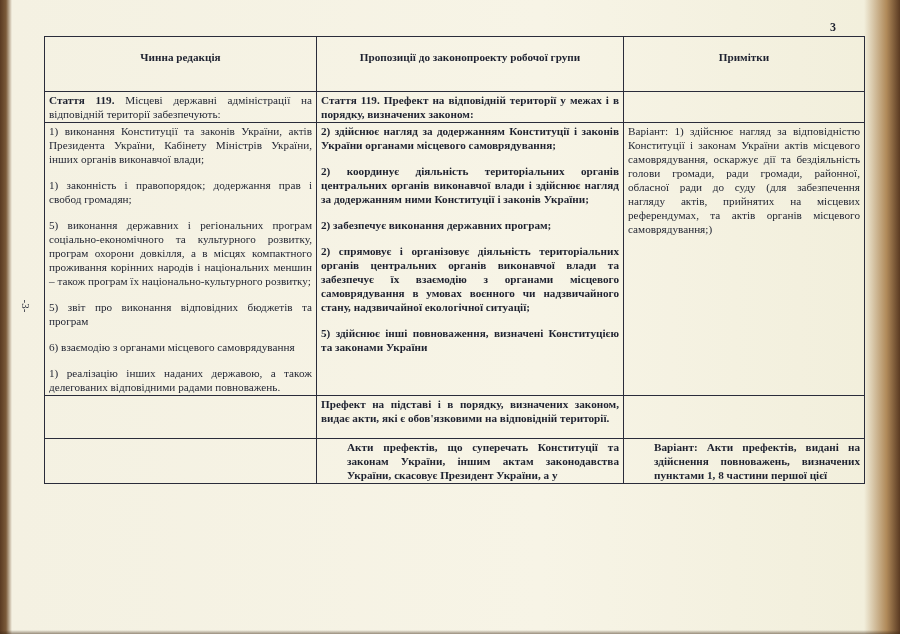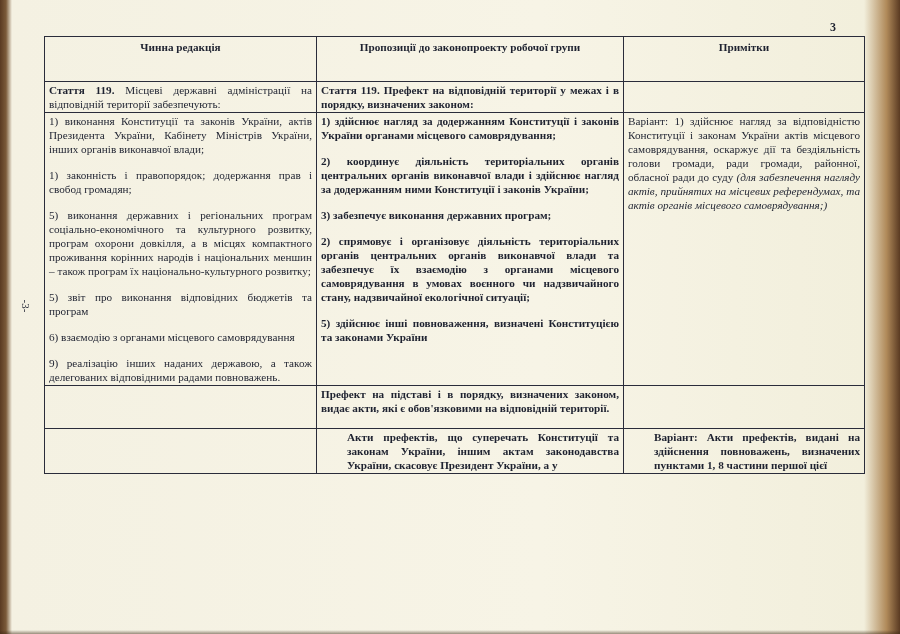--- a/index.html
+++ b/index.html
@@ -29,27 +29,27 @@
     border-collapse: collapse; table-layout: fixed;
     font-size: 11.2px; line-height: 14px;
   }
   table.doc td, table.doc th {
     border: 1.2px solid #2a2c3a;
     vertical-align: top; padding: 1px 4px;
     text-align: justify;
   }
   table.doc th {
     font-weight: bold; text-align: center; vertical-align: top;
-    height: 40px; padding-top: 3px;
+    height: 40px; padding-top: 13px;
   }
   col.c1 { width: 272px; }
   col.c2 { width: 307px; }
   col.c3 { width: 241px; }
   .b { font-weight: bold; }
-  .i { font-style: italic; }
+  .i { }
   .para { margin: 0 0 12px 0; }
   .para:last-child { margin-bottom: 0; }
   tr.r-cont td { height: 28px; }
   tr.r-art td { height: 28px; margin-left: 48px; }
   tr.r-empty td { height: 40px; margin-top: 31px; }
   tr.r-last td { height: 40px; padding-left: 30px; }
 </style>
 </head>
 <body>
 
@@ -78,26 +78,26 @@
       <td class="b"><span>Стаття 119.</span> <span>Префект на відповідній території у межах і в порядку, визначених законом:</span></td>
       <td></td>
     </tr>
     <tr>
       <td>
         <p class="para">1) виконання Конституції та законів України, актів Президента України, Кабінету Міністрів України, інших органів виконавчої влади;</p>
         <p class="para">1) законність і правопорядок; додержання прав і свобод громадян;</p>
         <p class="para">5) виконання державних і регіональних програм соціально-економічного та культурного розвитку, програм охорони довкілля, а в місцях компактного проживання корінних народів і національних меншин – також програм їх національно-культурного розвитку;</p>
         <p class="para">5) звіт про виконання відповідних бюджетів та програм</p>
         <p class="para">6) взаємодію з органами місцевого самоврядування</p>
-        <p class="para">9) реалізацію інших наданих державою, а також делегованих відповідними радами повноважень.</p>
+        <p class="para">1) реалізацію інших наданих державою, а також делегованих відповідними радами повноважень.</p>
       </td>
       <td class="b">
-        <p class="para">1) здійснює нагляд за додержанням Конституції і законів України органами місцевого самоврядування;</p>
+        <p class="para">2) здійснює нагляд за додержанням Конституції і законів України органами місцевого самоврядування;</p>
         <p class="para">2) координує діяльність територіальних органів центральних органів виконавчої влади і здійснює нагляд за додержанням ними Конституції і законів України;</p>
-        <p class="para">3) забезпечує виконання державних програм;</p>
+        <p class="para">2) забезпечує виконання державних програм;</p>
         <p class="para">2) спрямовує і організовує діяльність територіальних органів центральних органів виконавчої влади та забезпечує їх взаємодію з органами місцевого самоврядування в умовах воєнного чи надзвичайного стану, надзвичайної екологічної ситуації;</p>
         <p class="para">5) здійснює інші повноваження, визначені Конституцією та законами України</p>
       </td>
       <td>
         <span>Варіант: 1) здійснює нагляд за відповідністю Конституції і законам України актів місцевого самоврядування, оскаржує дії та бездіяльність голови громади, ради громади, районної, обласної ради до суду</span>
         <span class="i">(для забезпечення нагляду актів, прийнятих на місцевих референдумах, та актів органів місцевого самоврядування;)</span>
       </td>
     </tr>
     <tr class="r-empty">
       <td></td>

